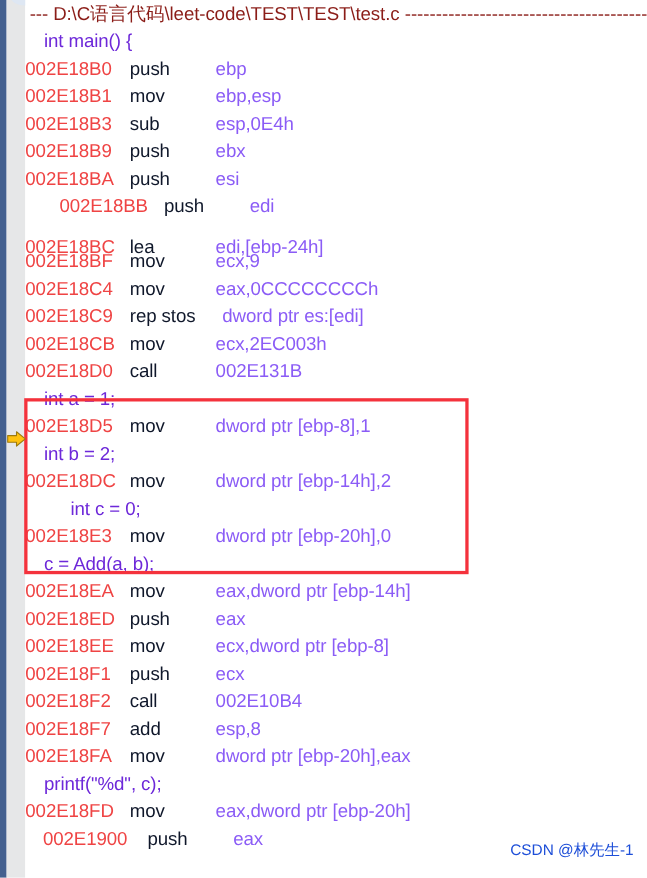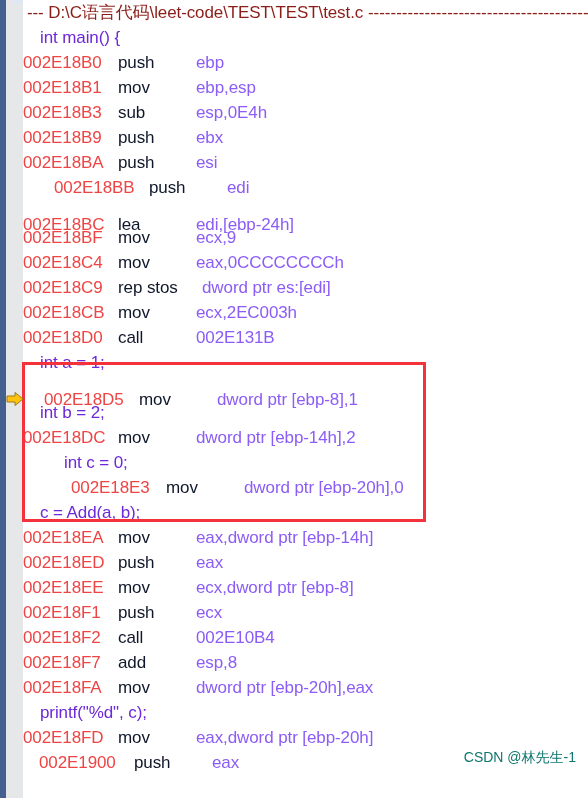--- a/index.html
+++ b/index.html
@@ -105,22 +105,22 @@
     left: 6px;
     top: 391px;
     width: 18px;
     height: 16px;
   }
 
   
   #watermark {
     position: absolute;
     right: 12px;
-    bottom: 31px;
-    color: #0f766e;
+    bottom: 16px;
+    color: #1d4ed8;
     font-size: 14px;
     white-space: nowrap;
   }
 </style>
 </head>
 <body>
 
 <div id="indicator-bar"></div>
 <div id="breakpoint-gutter"></div>
 <div id="top-ellipse"></div>
@@ -137,25 +137,25 @@
       <div class="code-line asm" style="top: 125px;"><span class="addr">002E18B9</span><span class="mnem">push</span><span class="ops">ebx</span></div>
       <div class="code-line asm" style="top: 150px;"><span class="addr">002E18BA</span><span class="mnem">push</span><span class="ops">esi</span></div>
       <div class="code-line asm" style="top: 175px; padding-left: 31px;"><span class="addr">002E18BB</span><span class="mnem">push</span><span class="ops">edi</span></div>
       <div class="code-line asm" style="top: 188px; margin-top: 24px;"><span class="addr">002E18BC</span><span class="mnem">lea</span><span class="ops">edi,[ebp-24h]</span></div>
       <div class="code-line asm" style="top: 225px;"><span class="addr">002E18BF</span><span class="mnem">mov</span><span class="ops">ecx,9</span></div>
       <div class="code-line asm" style="top: 250px;"><span class="addr">002E18C4</span><span class="mnem">mov</span><span class="ops">eax,0CCCCCCCCh</span></div>
       <div class="code-line asm wide-mnem" style="top: 275px;"><span class="addr">002E18C9</span><span class="mnem">rep stos</span><span class="ops">dword ptr es:[edi]</span></div>
       <div class="code-line asm" style="top: 300px;"><span class="addr">002E18CB</span><span class="mnem">mov</span><span class="ops">ecx,2EC003h</span></div>
       <div class="code-line asm" style="top: 325px;"><span class="addr">002E18D0</span><span class="mnem">call</span><span class="ops">002E131B</span></div>
       <div class="code-line src" style="top: 350px;">int a = 1;</div>
-      <div class="code-line asm" style="top: 387px; margin-left: 21px;"><span class="addr">002E18D5</span><span class="mnem">mov</span><span class="ops">dword ptr [ebp-8],1</span></div>
+      <div class="code-line asm" style="top: 375px;"><span class="addr">002E18D5</span><span class="mnem">mov</span><span class="ops">dword ptr [ebp-8],1</span></div>
       <div class="code-line src" style="top: 400px;">int b = 2;</div>
       <div class="code-line asm" style="top: 425px;"><span class="addr">002E18DC</span><span class="mnem">mov</span><span class="ops">dword ptr [ebp-14h],2</span></div>
       <div class="code-line src" style="top: 450px; margin-left: 24px;">int c = 0;</div>
-      <div class="code-line asm" style="top: 475px; margin-left: 48px;"><span class="addr">002E18E3</span><span class="mnem">mov</span><span class="ops">dword ptr [ebp-20h],0</span></div>
+      <div class="code-line asm" style="top: 475px;"><span class="addr">002E18E3</span><span class="mnem">mov</span><span class="ops">dword ptr [ebp-20h],0</span></div>
       <div class="code-line src" style="top: 500px;">c = Add(a, b);</div>
       <div class="code-line asm" style="top: 525px;"><span class="addr">002E18EA</span><span class="mnem">mov</span><span class="ops">eax,dword ptr [ebp-14h]</span></div>
       <div class="code-line asm" style="top: 550px;"><span class="addr">002E18ED</span><span class="mnem">push</span><span class="ops">eax</span></div>
       <div class="code-line asm" style="top: 575px;"><span class="addr">002E18EE</span><span class="mnem">mov</span><span class="ops">ecx,dword ptr [ebp-8]</span></div>
       <div class="code-line asm" style="top: 600px;"><span class="addr">002E18F1</span><span class="mnem">push</span><span class="ops">ecx</span></div>
       <div class="code-line asm" style="top: 625px;"><span class="addr">002E18F2</span><span class="mnem">call</span><span class="ops">002E10B4</span></div>
       <div class="code-line asm" style="top: 650px;"><span class="addr">002E18F7</span><span class="mnem">add</span><span class="ops">esp,8</span></div>
       <div class="code-line asm" style="top: 675px;"><span class="addr">002E18FA</span><span class="mnem">mov</span><span class="ops">dword ptr [ebp-20h],eax</span></div>
       <div class="code-line src" style="top: 700px;">printf("%d", c);</div>
       <div class="code-line asm" style="top: 725px;"><span class="addr">002E18FD</span><span class="mnem">mov</span><span class="ops">eax,dword ptr [ebp-20h]</span></div>

